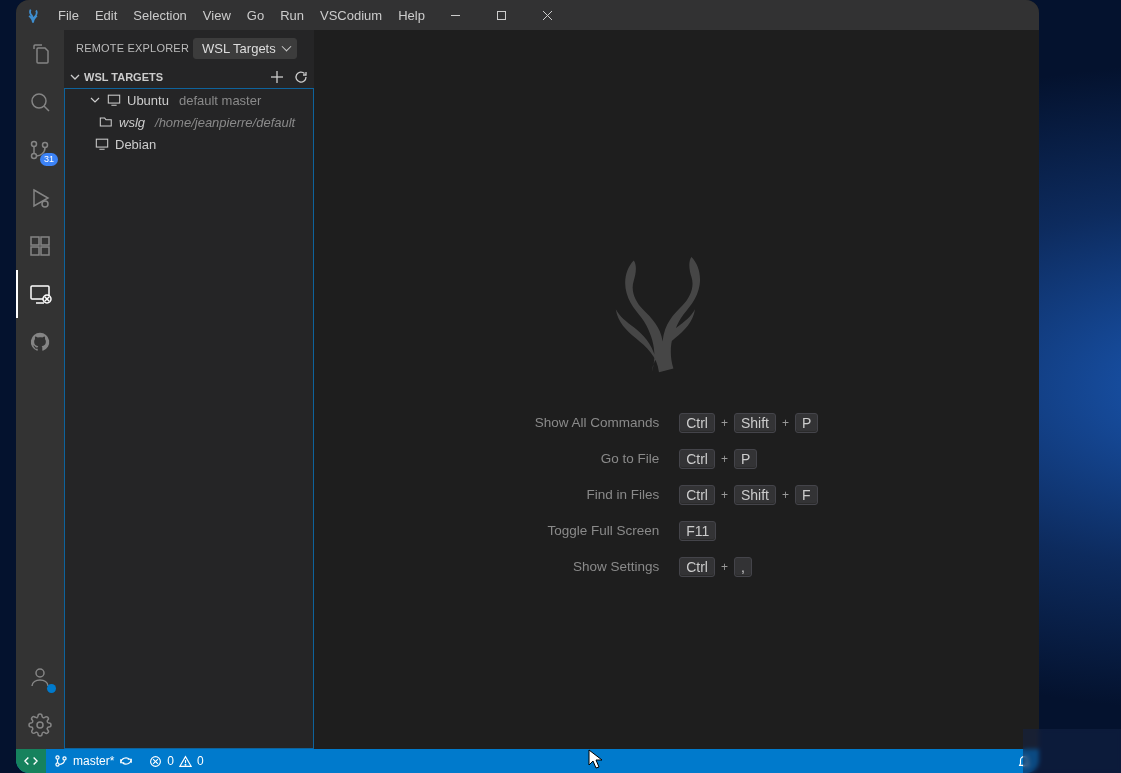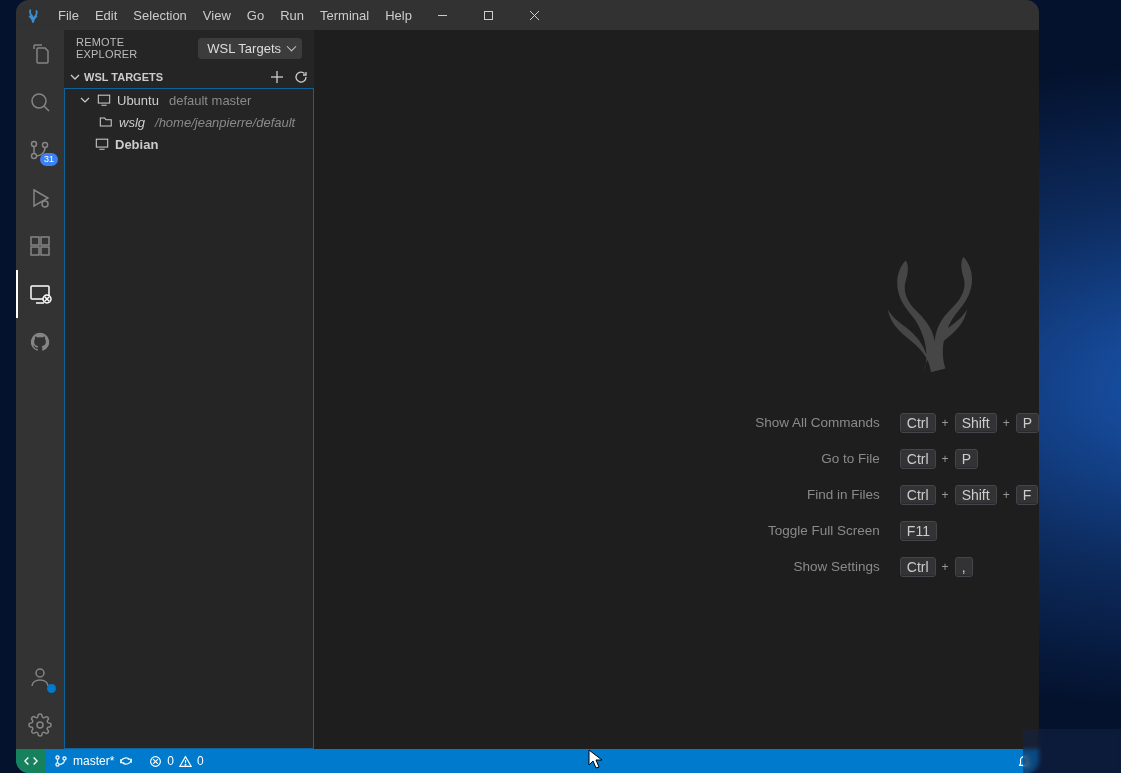--- a/index.html
+++ b/index.html
@@ -20,37 +20,37 @@
   .body-row { flex:1; display:flex; min-height:0; }
   .activitybar { width:48px; background:#333333; display:flex; flex-direction:column; align-items:center; justify-content:space-between; }
   .activity-top, .activity-bottom { display:flex; flex-direction:column; align-items:center; }
   .act-btn { width:48px; height:48px; display:flex; align-items:center; justify-content:center; color:#858585; position:relative; }
   .act-btn.active { color:#fff; }
   .act-btn.active::before { content:""; position:absolute; left:0; top:0; bottom:0; width:2px; background:#fff; }
   .act-badge { position:absolute; bottom:8px; right:6px; background:#3b82f6; color:#fff; font-size:9px; border-radius:8px; padding:0 4px; line-height:13px; min-width:13px; text-align:center;}
   .act-dot { position:absolute; bottom:8px; right:8px; width:9px; height:9px; border-radius:50%; background:#007acc; }
 
   .sidebar { width:250px; background:#252526; color:#ccc; display:flex; flex-direction:column; font-size:13px; }
-  .sidebar-header { height:36px; display:flex; align-items:center; padding:0 12px; gap:10px; }
+  .sidebar-header { height:36px; display:flex; align-items:center; padding:0 12px; gap:4px; }
   .sidebar-title { text-transform:uppercase; font-size:11px; color:#bbb; letter-spacing:.2px; }
   .dropdown { flex:0 0 auto; background:#3c3c3c; border:1px solid #3c3c3c; color:#ddd; padding:2px 20px 2px 8px; font-size:13px; border-radius:3px; position:relative; }
   .dropdown::after { content:""; position:absolute; right:6px; top:50%; width:6px; height:6px; border-right:1.5px solid #ccc; border-bottom:1.5px solid #ccc; transform:translateY(-70%) rotate(45deg);}
   .section-head { height:22px; display:flex; align-items:center; padding:0 6px 0 4px; font-size:11px; font-weight:600; color:#ccc; }
   .section-head .chev { width:14px; height:14px; display:inline-flex; align-items:center; justify-content:center; margin-right:2px;}
   .section-head .label { flex:1; }
   .section-actions { display:flex; gap:10px; color:#bbb; }
 
   .tree { border:1px solid #0e639c; flex:1; overflow:auto; }
   .tree-item { display:flex; align-items:center; height:22px; color:#ccc; gap:6px; }
   .tree-item .chev { width:12px; height:12px; display:inline-flex; justify-content:center; align-items:center;}
   .tree-item .icon { width:14px; display:inline-flex; justify-content:center;}
   .tree-item .dim { color:#8a8a8a; margin-left:4px; }
-  .pl-1{padding-left:14px;} .pl-2{padding-left:34px;font-style:italic;} .pl-3{padding-left:30px;font-weight:bold;}
-
-  .editor { flex:1; background:#1e1e1e; display:flex; flex-direction:column; align-items:flex-end; justify-content:center; gap:30px; }
+  .pl-1{padding-left:24px;} .pl-2{padding-left:34px;font-style:italic;} .pl-3{padding-left:30px;}
+
+  .editor { flex:1; background:#1e1e1e; display:flex; flex-direction:column; align-items:center; justify-content:center; gap:30px; }
   .vlog { color:#6f6f6f; opacity:.5;}
   .shortcuts { display:grid; grid-template-columns:auto auto; column-gap:20px; row-gap:16px; align-items:center; }
   .sc-label { color:#8a8a8a; font-size:13.5px; text-align:right; }
   .sc-keys { display:flex; align-items:center; gap:6px; color:#999; font-size:12px;}
   .key { background:#333335; border:1px solid #44444a; color:#ccc; border-radius:3px; padding:1px 6px; font-size:14px; box-shadow:inset 0 -1px 0 #2a2a2a; }
 
   .statusbar { height:24px; background:#007acc; color:#fff; display:flex; align-items:center; font-size:12px; justify-content:space-between; }
   .status-left,.status-right{display:flex;align-items:center;}
   .stat-item { padding:0 8px; height:24px; display:flex; align-items:center; gap:5px; }
   .remote-ind { background:#16825d; }
@@ -73,21 +73,21 @@
           <path d="M12 22c1-4 0-6-1-8s-3-3-3-6c0-1 0-2 1-3M12 22c-1-3 0-5 2-7s3-3 3-6c0-1 0-2-1-3M12 22c0-5 3-6 5-9M12 22c0-5-3-6-5-9"></path>
         </svg>
     </div>
     <div class="menu">
       <div class="menu-item">File</div>
       <div class="menu-item">Edit</div>
       <div class="menu-item">Selection</div>
       <div class="menu-item">View</div>
       <div class="menu-item">Go</div>
       <div class="menu-item">Run</div>
-      <div class="menu-item">Terminal</div>
+      <div class="menu-item">VSCodium</div>
       <div class="menu-item">Help</div>
     </div>
     <div class="win-controls">
       <div class="win-btn">
           <svg width="11" height="11">
             <line x1="1" y1="5.5" x2="10" y2="5.5" stroke="currentColor" stroke-width="1"></line>
           </svg>
         </div>
       <div class="win-btn">
           <svg width="11" height="11">

